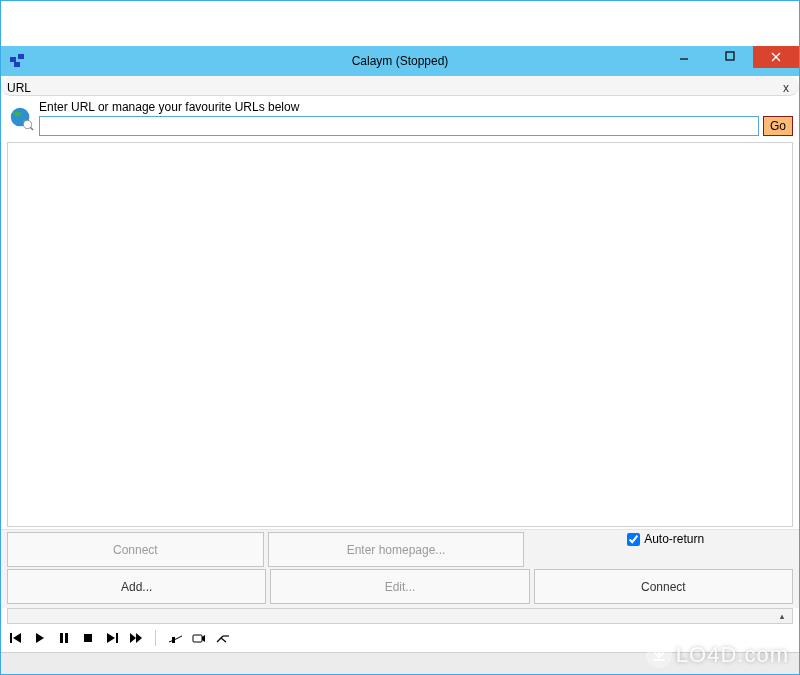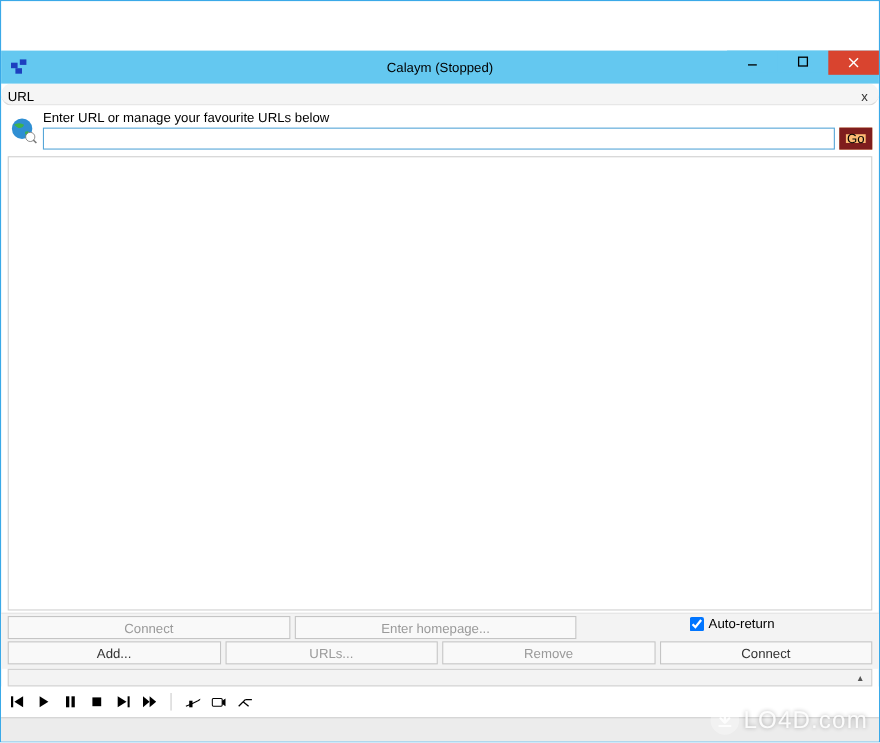--- a/index.html
+++ b/index.html
@@ -82,21 +82,21 @@
   .urlrow input[type=text] {
     flex: 1;
     height: 20px;
     border: 1px solid #56a6d8;
     padding: 0 4px;
     font-family: inherit; font-size: 12px;
     outline: none;
   }
   .urlrow .go-btn {
     width: 30px; height: 20px;
-    border: 6px solid #7f1d1d;
+    border: 1px solid #7f1d1d;
     background: #fdba74;
     font-size: 12px;
     display:flex; align-items:center; justify-content:center;
   }
 
   
   .content {
     flex: 1;
     margin: 2px 6px 2px 6px;
     border: 1px solid #d0d0d0;
@@ -106,21 +106,21 @@
   
   .actions {
     padding: 2px 6px 4px 6px;
     background: #f3f3f3;
     border-top: 1px solid #e4e4e4;
   }
   .btn-row { display:flex; gap:4px; margin-top:2px; }
   .btn-row:first-child{ margin-top:0; }
   .btn {
     flex:1;
-    height: 21px;
+    height: 35px;
     border: 1px solid #c5c5c5;
     background: #f9f9f9;
     display:flex; align-items:center; justify-content:center;
     font-size:12px; color:#333;
   }
   .btn.disabled { color:#9a9a9a; }
   .checkbox-cell {
     flex:1; display:flex; align-items:flex-start; justify-content:flex-start; padding-left:10px;
     font-size:12px; gap:4px;
   }
@@ -244,22 +244,21 @@
       <div class="btn disabled">Enter homepage...</div>
       <div class="checkbox-cell" style="justify-content:center">
         <label style="display:flex;align-items:center;gap:4px">
           <input type="checkbox" checked="" style="">
           <span>Auto-return</span>
         </label>
       </div>
     </div>
     <div class="btn-row">
       <div class="btn">Add...</div>
-      <div class="btn disabled">URLs...</div>
-      <div class="btn disabled">Remove</div>
+      <div class="btn disabled">Edit...</div>
       <div class="btn">Connect</div>
     </div>
   </div>
 
   <div class="scrollhint">
     <div class="arrow">▴</div>
   </div>
 
   <div class="playbar">
     <span class="pbtn">

